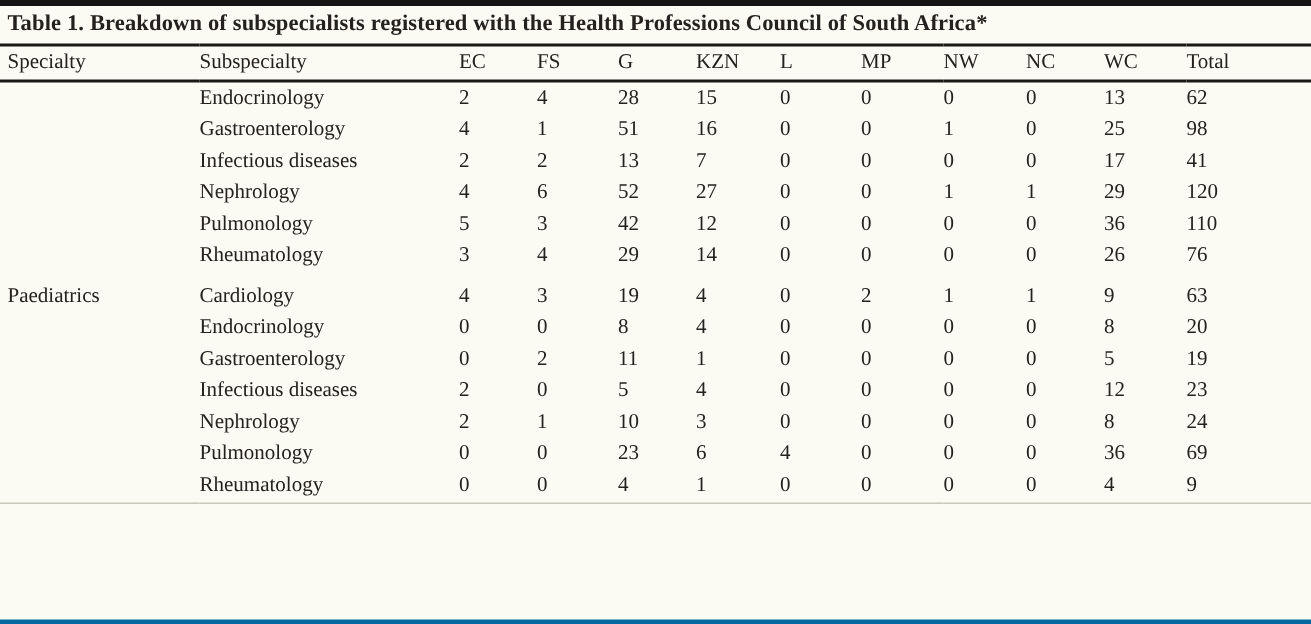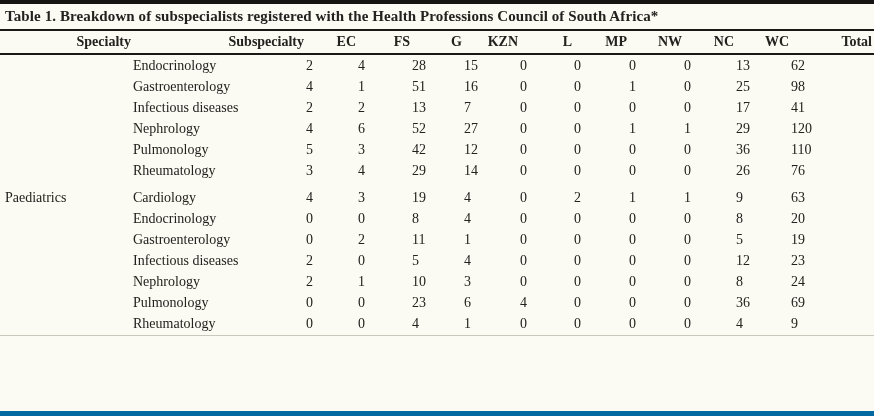--- a/index.html
+++ b/index.html
@@ -7,21 +7,21 @@
     width: 874px;
     height: 416px;
     background: #fbfaf3;
     font-family: "Liberation Serif", "DejaVu Serif", serif;
     color: #24211e;
     overflow: hidden;
   }
   .page {
     width: 874px;
     height: 416px;
-    border-bottom: 5px solid #0369a1;
+    border-bottom: 3px solid #0369a1;
     position: relative;
   }
   .top-rule {
     height: 4px;
     background: #161412;
     width: 874px;
   }
   .table-title {
     font-size: 15px;
     font-weight: bold;
@@ -48,24 +48,23 @@
   col.c-wc  { width: 55px; }
   col.c-total { width: 83px; }
   th, td {
     text-align: left;
     font-size: 14px;
     vertical-align: bottom;
     white-space: nowrap;
     overflow: hidden;
   }
   thead th {
-    font-weight: bold;
+    font-weight: normal;
     border-bottom: 2px solid #1b1916;
     padding: 3px 2px 3px 0;
-    text-align: right;
   }
   thead th:first-child, tbody td:first-child { padding-left: 5px; }
   tbody td { padding: 2.5px 2px 2.5px 0; }
   tbody tr.group-start td { padding-top: 9px; margin-left: 40px; }
   .footnotes {
     padding: 4px 4px 0 5px;
   }
   .footnote {
     font-size: 10.5px;
     line-height: 12.5px;

